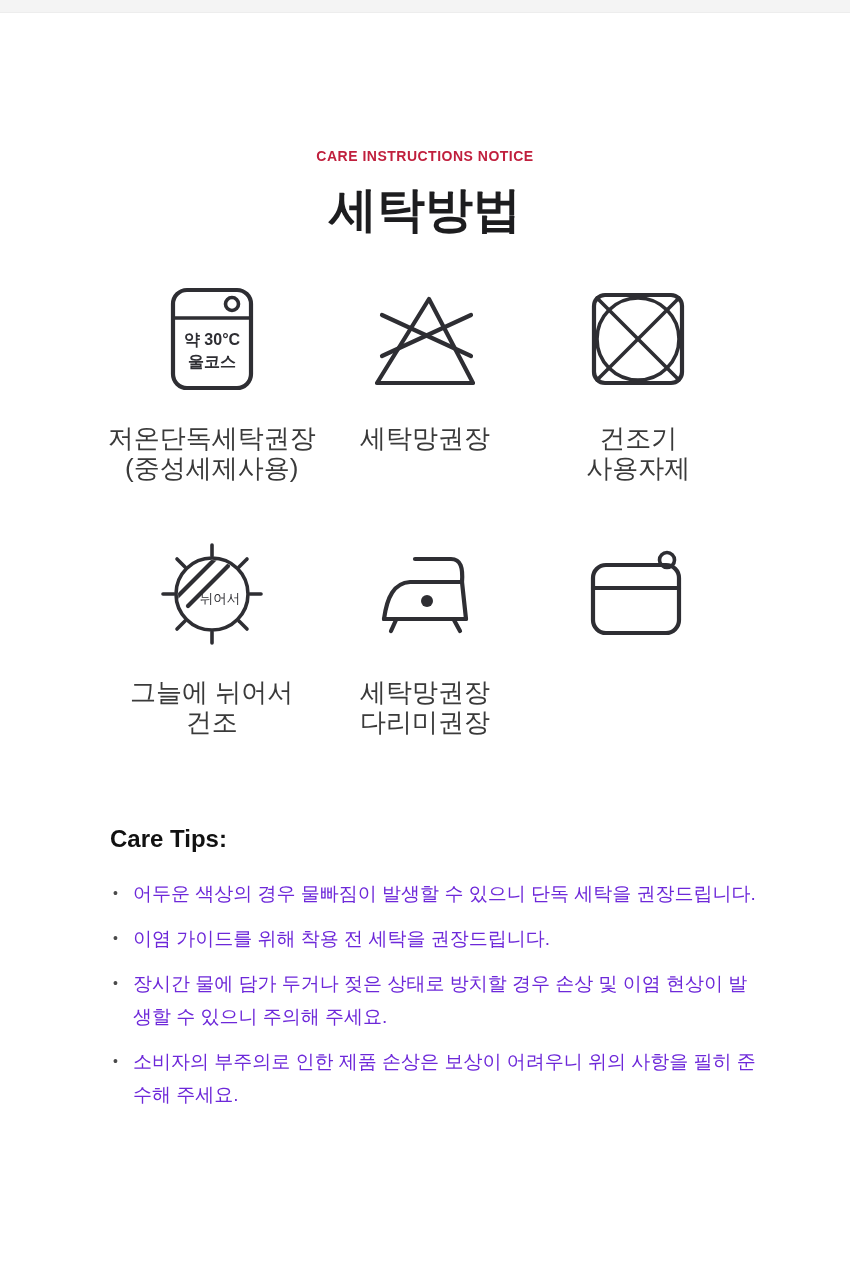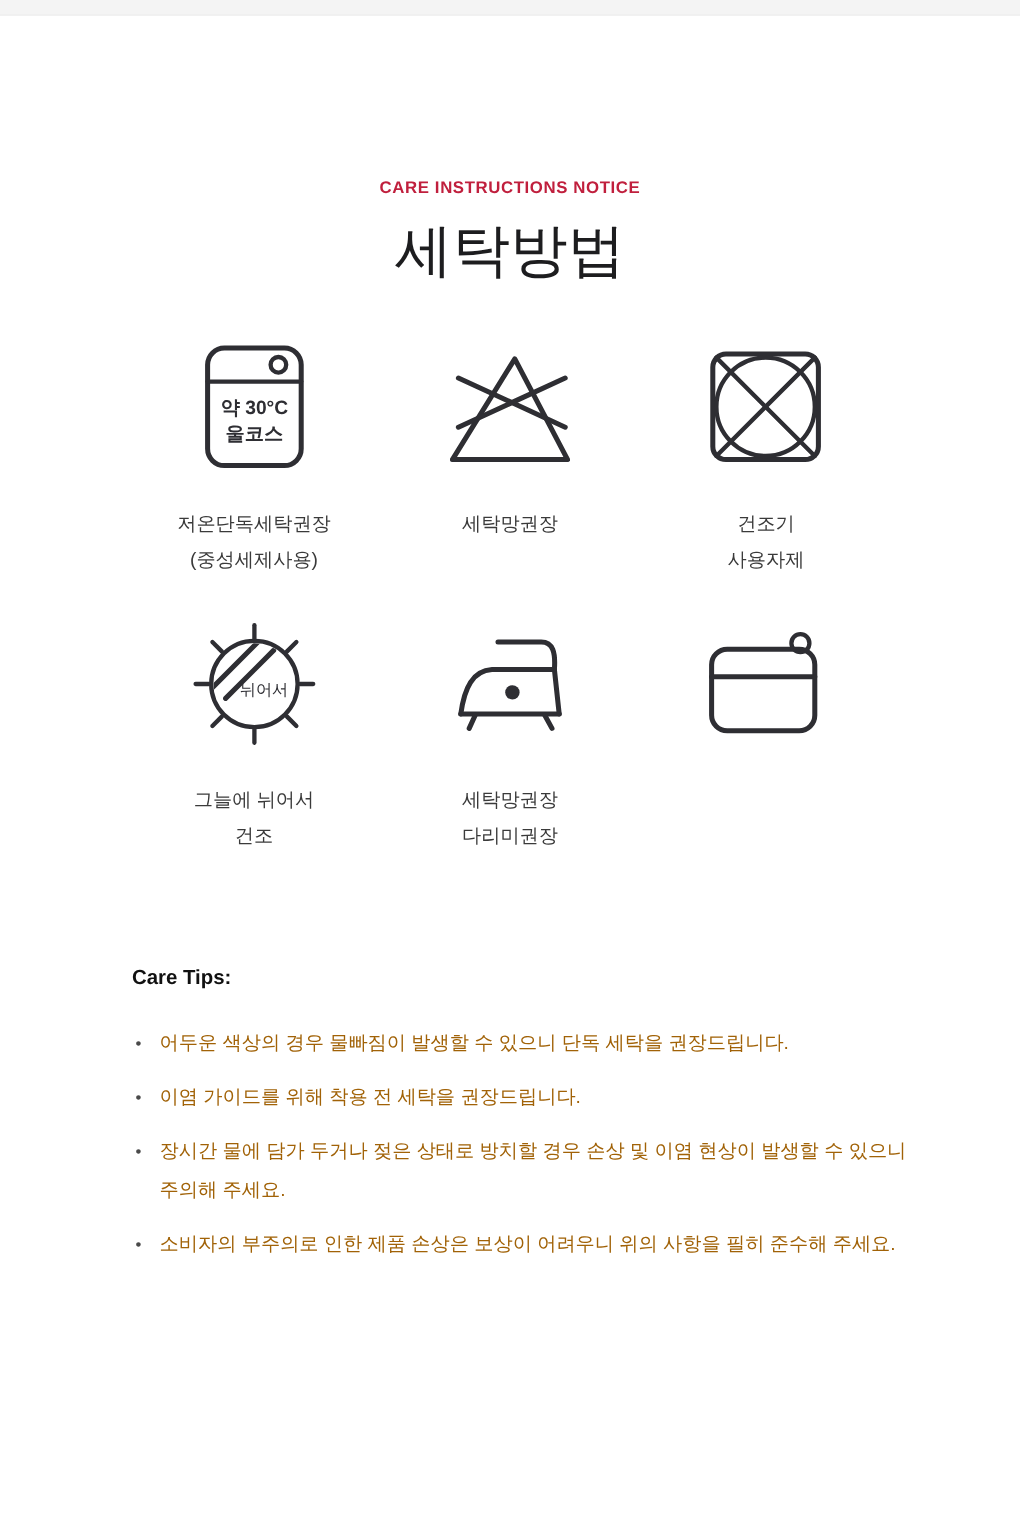--- a/index.html
+++ b/index.html
@@ -22,48 +22,48 @@
     text-align: center;
     font-size: 14px;
     font-weight: 800;
     letter-spacing: 0.5px;
     color: #c01f3d;
     line-height: 26px;
   }
   .page-title {
     text-align: center;
     font-size: 48px;
-    font-weight: 400;
+    font-weight: 700;
     color: #1d1d1f;
     line-height: 62px;
     margin-top: 10px;
   }
   .icon-grid {
     width: 640px;
     margin: 44px auto 4px auto;
     display: grid;
     grid-template-columns: repeat(3, 1fr);
-    row-gap: 32px;
+    row-gap: 56px;
   }
   .icon-cell {
     display: flex;
     flex-direction: column;
     align-items: center;
   }
   .icon-box {
     height: 108px;
     display: flex;
     align-items: center;
     justify-content: center;
   }
   .icon-box svg { display: block; }
   .icon-label {
     margin-top: 30px;
     text-align: center;
-    font-size: 16px;
+    font-size: 26px;
     line-height: 30px;
     color: #3a3a3a;
     min-height: 60px;
   }
   svg .stroke {
     fill: none;
     stroke: #2e2e33;
     stroke-width: 4.2;
     stroke-linecap: round;
     stroke-linejoin: round;
@@ -74,35 +74,35 @@
     font-family: "Liberation Sans", "DejaVu Sans", sans-serif;
     fill: #2e2e33;
   }
   .machine-text { font-size: 16px; font-weight: 700; }
   .shade-text { font-size: 13.5px; font-weight: 500; }
   .tips {
     margin: 90px 0 0 110px;
     width: 650px;
   }
   .tips-heading {
-    font-size: 17px;
+    font-size: 24px;
     font-weight: 700;
     color: #111111;
     line-height: 24px;
   }
   .tips-list {
     list-style: none;
     margin-top: 26px;
   }
   .tips-list li {
     position: relative;
     padding-left: 23px;
-    font-size: 16px;
+    font-size: 19px;
     line-height: 33px;
-    color: #a16207;
+    color: #6d28d9;
     margin-bottom: 12px;
   }
   .tips-list li::before {
     content: "\2022";
     position: absolute;
     left: 3px;
     top: 0;
     font-size: 14px;
     line-height: 33px;
     color: #4a4a4a;

